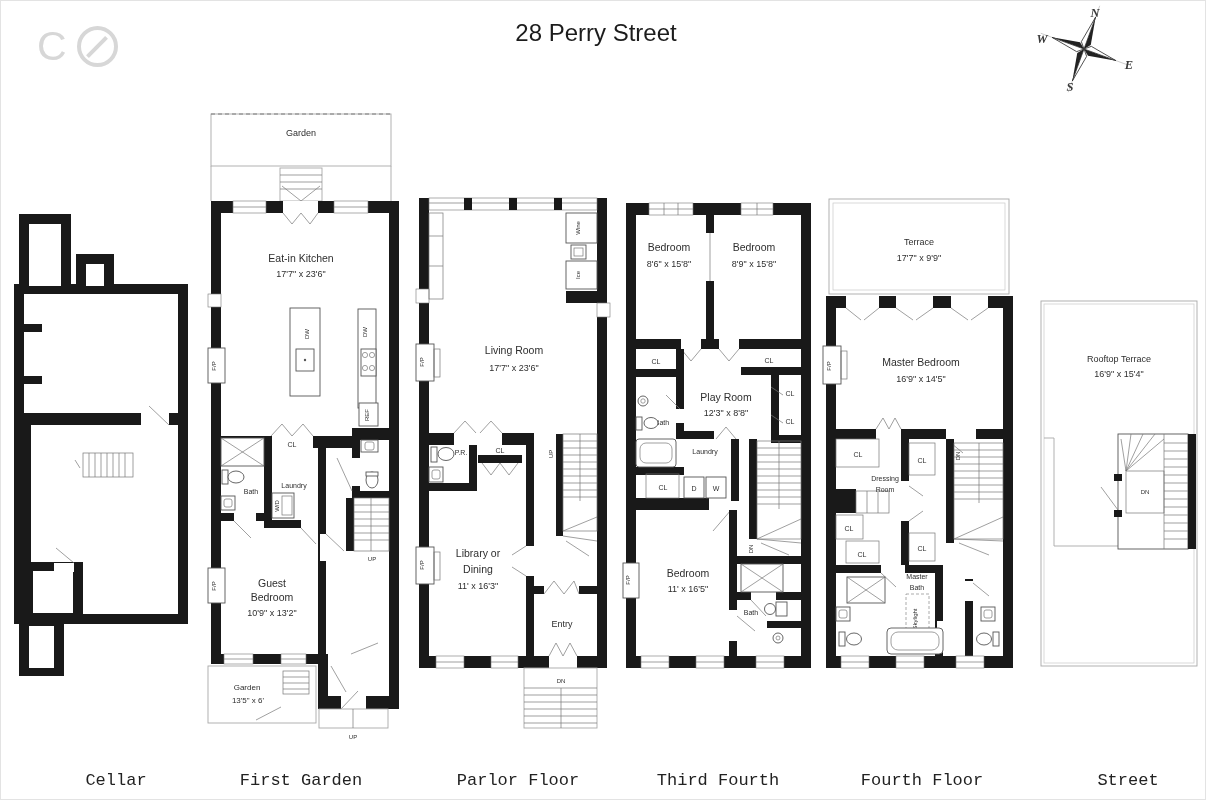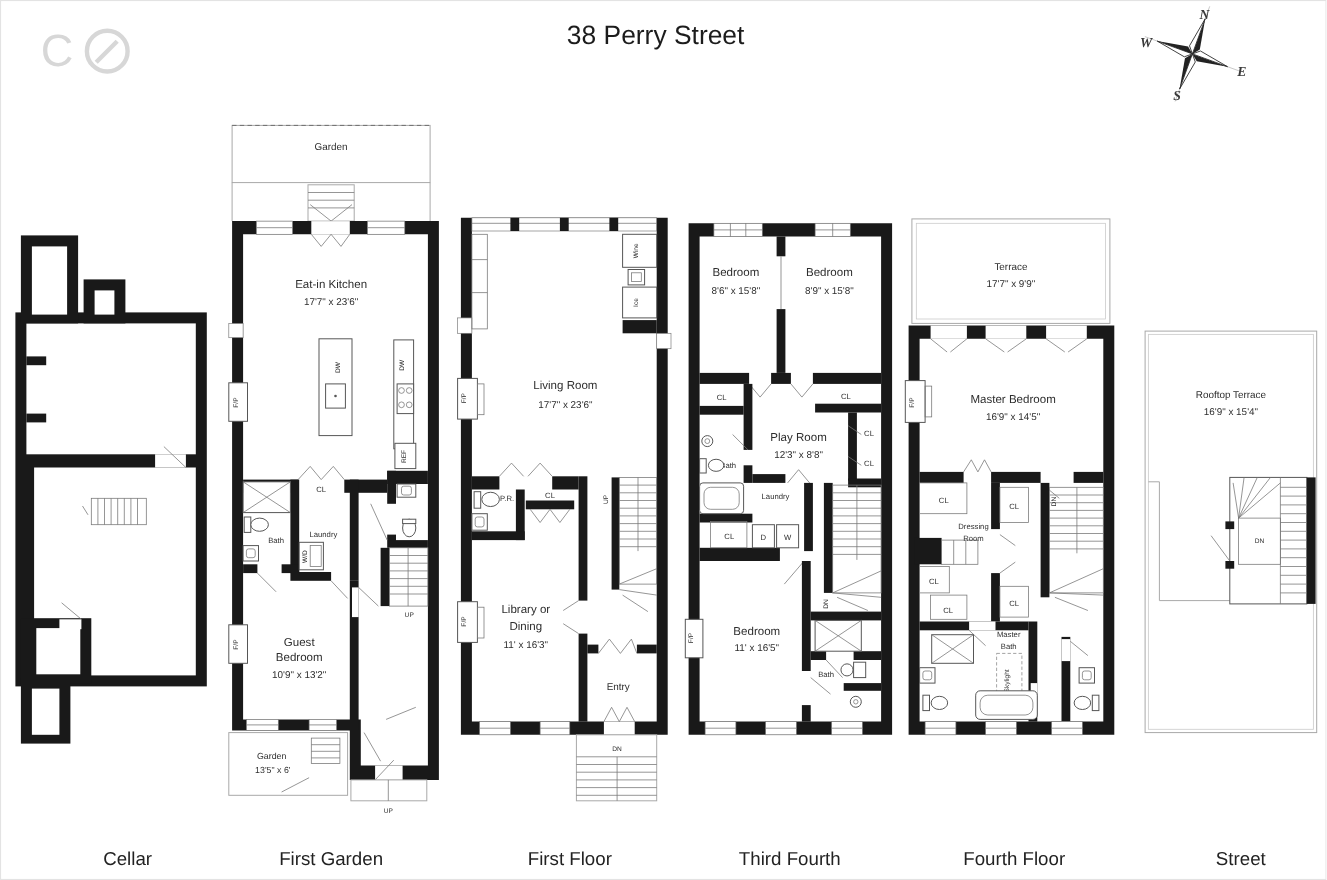--- a/index.html
+++ b/index.html
@@ -24,37 +24,37 @@
   .t6{font-size:6px;text-anchor:middle}
   .w{fill:#191919;}
   .ln{stroke:#777;stroke-width:0.7;fill:none;}
   .lt{stroke:#a8a8a8;stroke-width:0.9;fill:none;}
   .fx{stroke:#555;stroke-width:0.9;fill:#fff;}
   .dsh{stroke:#666;stroke-width:0.8;fill:none;stroke-dasharray:4 3;}
   .dsh2{stroke:#888;stroke-width:0.7;fill:none;stroke-dasharray:3 2;}
   .gap{fill:#fff;}
   .win{fill:#fff;stroke:#777;stroke-width:0.6;}
   
-  .caption{position:absolute;top:770px;transform:translateX(-50%);font-size:17px;color:#222;white-space:nowrap;}
+  .caption{position:absolute;top:770px;transform:translateX(-50%);font-size:17px;color:#222;white-space:nowrap;font-family:Liberation Mono, monospace;}
   
   .rose-letter{font-family:"Liberation Serif",serif;font-style:italic;font-weight:bold;font-size:12.5px;fill:#3a3a3a;}
 </style>
 </head>
 <body>
 
 <div id="page">
 
   <div id="logo">
     <span>C</span>
     <span class="logo-o">
         <span class="slash"></span>
       </span>
   </div>
 
-  <div id="title">38 Perry Street</div>
+  <div id="title">28 Perry Street</div>
 
   <svg class="plan" style="left:1028px;top:2px" width="120" height="95" viewBox="0 0 120 95">
     <defs>
       <g id="cpt">
         <polygon points="0,-34 5,-6 0,0" fill="#222"></polygon>
         <polygon points="0,-34 -5,-6 0,0" fill="#fff" stroke="#222" stroke-width="0.7"></polygon>
       </g>
     </defs>
     <g transform="translate(55,46) rotate(20)">
       <line x1="-46" y1="0" x2="46" y2="0" stroke="#b5b5b5" stroke-width="0.6"></line>
@@ -632,18 +632,18 @@
       <line class="ln" x1="131" y1="216" x2="155" y2="216"></line>
       <line class="ln" x1="131" y1="224" x2="155" y2="224"></line>
       <line class="ln" x1="131" y1="232" x2="155" y2="232"></line>
       <line class="ln" x1="131" y1="240" x2="155" y2="240"></line>
       <line class="ln" x1="131" y1="248" x2="155" y2="248"></line>
     </g>
   </svg>
 
   <div class="caption" style="left:115px">Cellar</div>
   <div class="caption" style="left:300px">First Garden</div>
-  <div class="caption" style="left:517px">First Floor</div>
+  <div class="caption" style="left:517px">Parlor Floor</div>
   <div class="caption" style="left:717px">Third Fourth</div>
   <div class="caption" style="left:921px">Fourth Floor</div>
   <div class="caption" style="left:1127px">Street</div>
 
 </div>
 
 </body></html>

